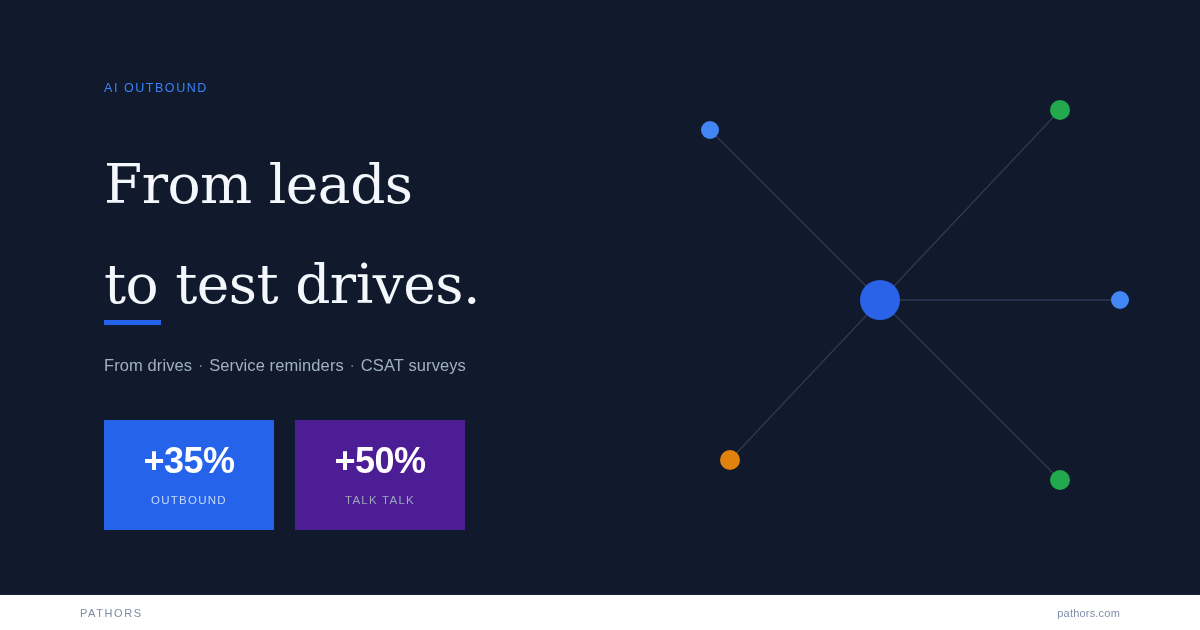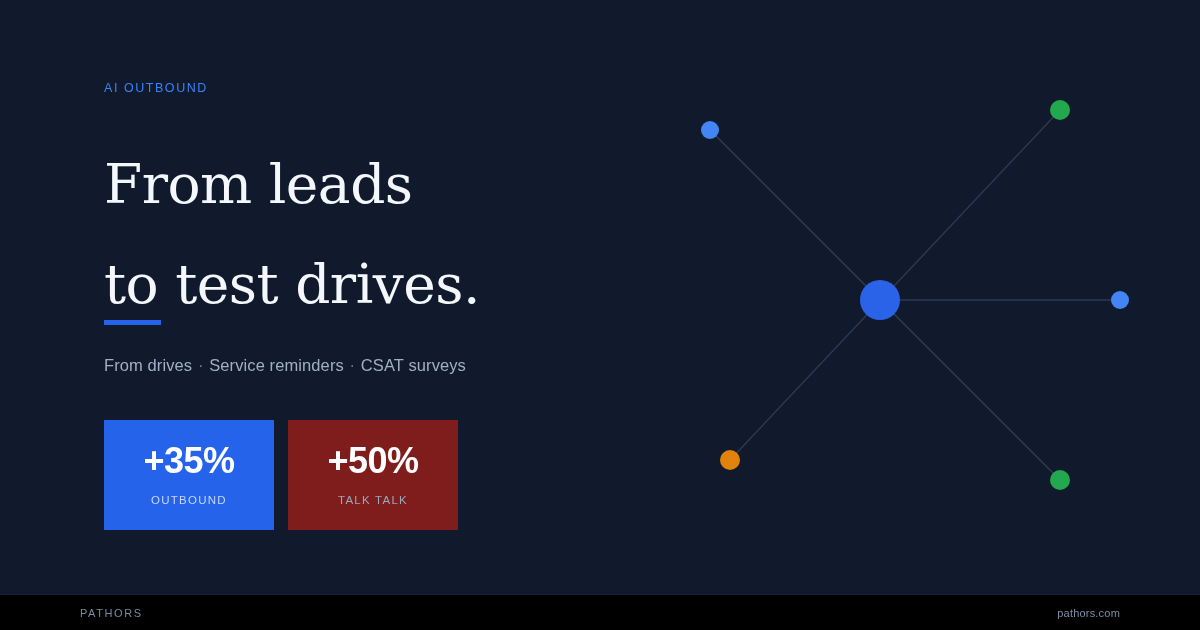--- a/index.html
+++ b/index.html
@@ -64,31 +64,31 @@
     letter-spacing:0.1px;
     white-space:nowrap;
   }
   .subtitle .sep { color:#6c7f98; padding:0 1px; }
 
   
   .stats {
     position:absolute;
     left:0; top:420px;
     display:flex;
-    gap:14px;
+    gap:21px;
   }
   .stat-card {
     width:170px; height:110px;
     display:flex;
     flex-direction:column;
     align-items:center;
     justify-content:center;
   }
   .stat-card.primary { background:#2563eb; }
-  .stat-card.secondary { background:#7f1d1d; }
+  .stat-card.secondary { background:#4c1d95; }
   .stat-value {
     font-size:36px;
     font-weight:700;
     letter-spacing:-0.5px;
     color:#ffffff;
     line-height:1;
   }
   .stat-label {
     margin-top:16px;
     font-size:11.5px;
@@ -105,21 +105,21 @@
     left:620px; top:0;
     width:580px; height:594px;
   }
   .graph svg { display:block; }
 
   
   .footer {
     position:absolute;
     left:0; top:594px;
     width:1200px; height:36px;
-    background:#000000;
+    background:#ffffff;
     border-top:1px solid #16203a;
   }
   .footer-brand {
     position:absolute;
     left:80px; top:50%;
     transform:translateY(-50%);
     font-size:11px;
     font-weight:400;
     letter-spacing:1.6px;
     color:#7c8aa3;

